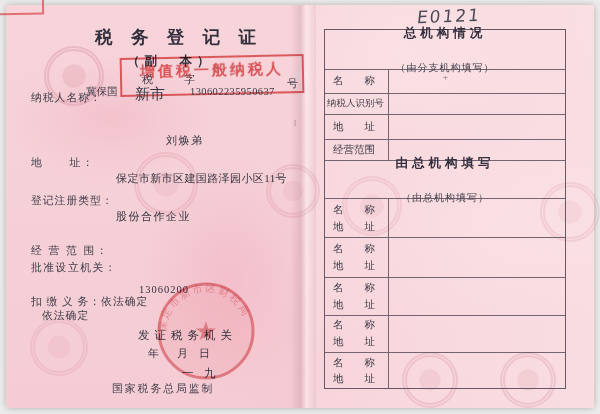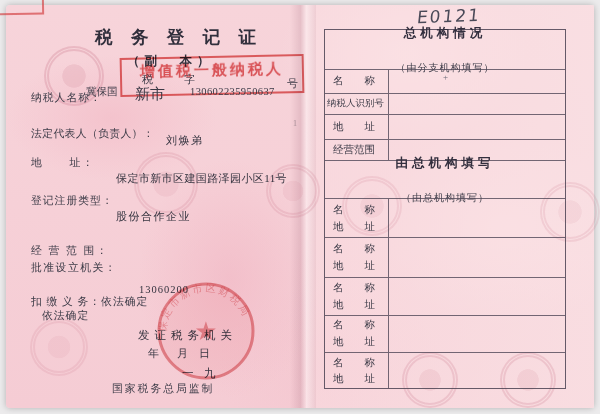--- a/index.html
+++ b/index.html
@@ -112,21 +112,20 @@
 
   <div class="t s-shui">税</div>
   <div class="t s-zi">字</div>
   <div class="t s-hao">号</div>
   <div class="t s-region">冀保国</div>
   <div class="t s-district">新市</div>
   <div class="t s-number">130602235950637</div>
 
   <div class="t lbl l-taxpayer">纳税人名称：</div>
 
-  <div class="t lbl l-legal">法定代表人（负责人）：</div>
   <div class="t val v-legal">刘焕弟</div>
 
   <div class="t lbl l-addr">地　　址：</div>
   <div class="t val v-addr">保定市新市区建国路泽园小区11号</div>
 
   <div class="t lbl l-regtype">登记注册类型：</div>
   <div class="t val v-regtype">股份合作企业</div>
 
   <div class="t lbl l-scope">经 营 范 围：</div>
 

